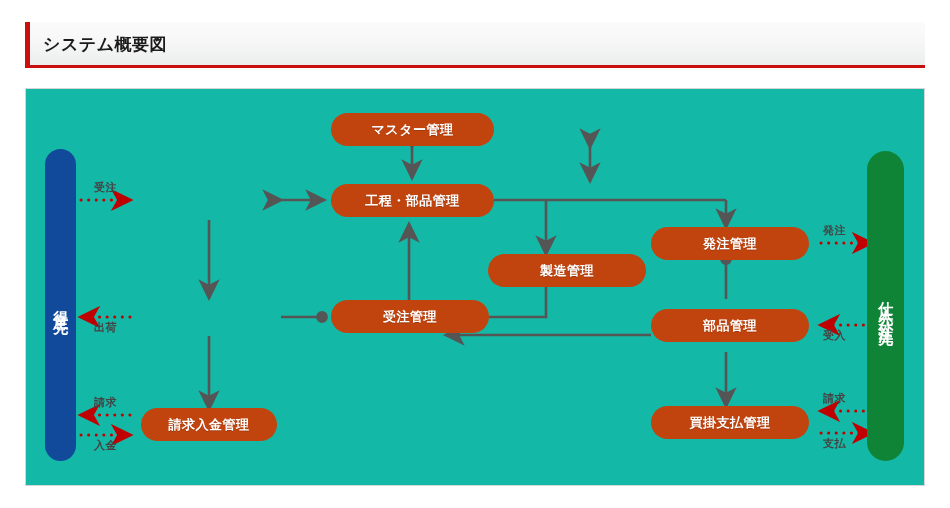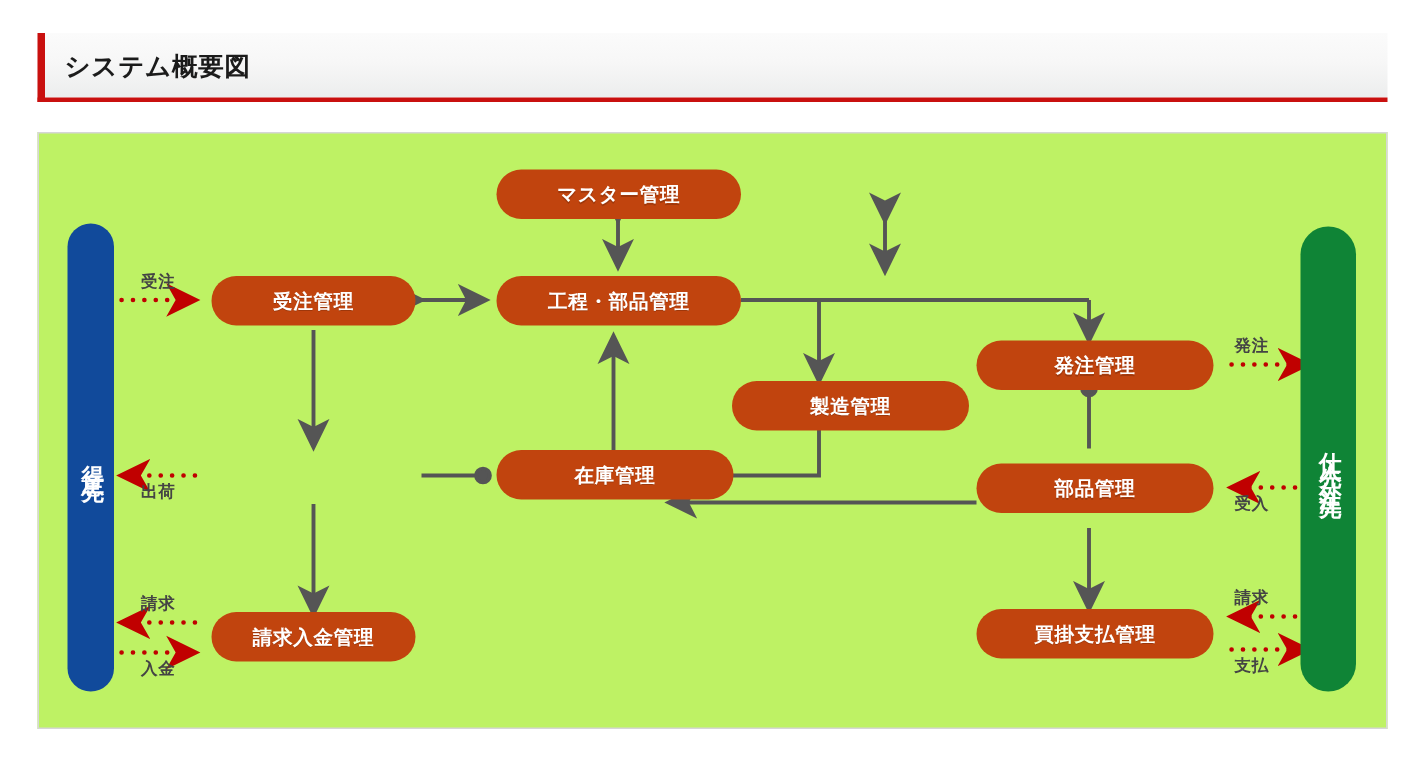--- a/index.html
+++ b/index.html
@@ -23,21 +23,21 @@
   }
   .header-title{
     position:absolute;left:18px;top:11px;
     font-size:17px;font-weight:bold;color:#1b1b1b;
     letter-spacing:.5px;white-space:nowrap;
   }
 
   
   .panel{
     position:absolute;left:25px;top:88px;width:900px;height:398px;
-    background:#bef264;border:1px solid #d6d6d6;box-sizing:border-box;
+    background:#14b8a6;border:1px solid #d6d6d6;box-sizing:border-box;
   }
   .canvas{position:absolute;left:0;top:0;width:900px;height:398px;}
   .svg-layer{position:absolute;left:0;top:0;width:900px;height:398px;}
 
   
   .node{
     position:absolute;box-sizing:border-box;
     background:#c1440e;border-radius:17px;
     display:flex;align-items:center;justify-content:center;
     color:#ffffff;font-size:13px;font-weight:bold;
@@ -145,39 +145,36 @@
       </div>
       <div class="actor supplier" style="left:841px;top:62px;width:37px;height:310px;">
         <span>仕入先・外注先</span>
       </div>
 
       <div class="node" style="left:305px;top:24px;width:163px;height:33px;">
         <span>マスター管理</span>
       </div>
 
 
-      <div class="node" style="left:115px;top:95px;width:136px;height:33px;">
-        <span>受注管理</span>
-      </div>
 
       <div class="node" style="left:305px;top:95px;width:163px;height:33px;">
         <span>工程・部品管理</span>
       </div>
 
       <div class="node" style="left:462px;top:165px;width:158px;height:33px;">
         <span>製造管理</span>
       </div>
 
       <div class="node" style="left:625px;top:138px;width:158px;height:33px;">
         <span>発注管理</span>
       </div>
 
 
       <div class="node" style="left:305px;top:211px;width:158px;height:33px;">
-        <span>在庫管理</span>
+        <span>受注管理</span>
       </div>
 
       <div class="node" style="left:625px;top:220px;width:158px;height:33px;">
         <span>部品管理</span>
       </div>
 
       <div class="node" style="left:115px;top:319px;width:136px;height:33px;">
         <span>請求入金管理</span>
       </div>
 

